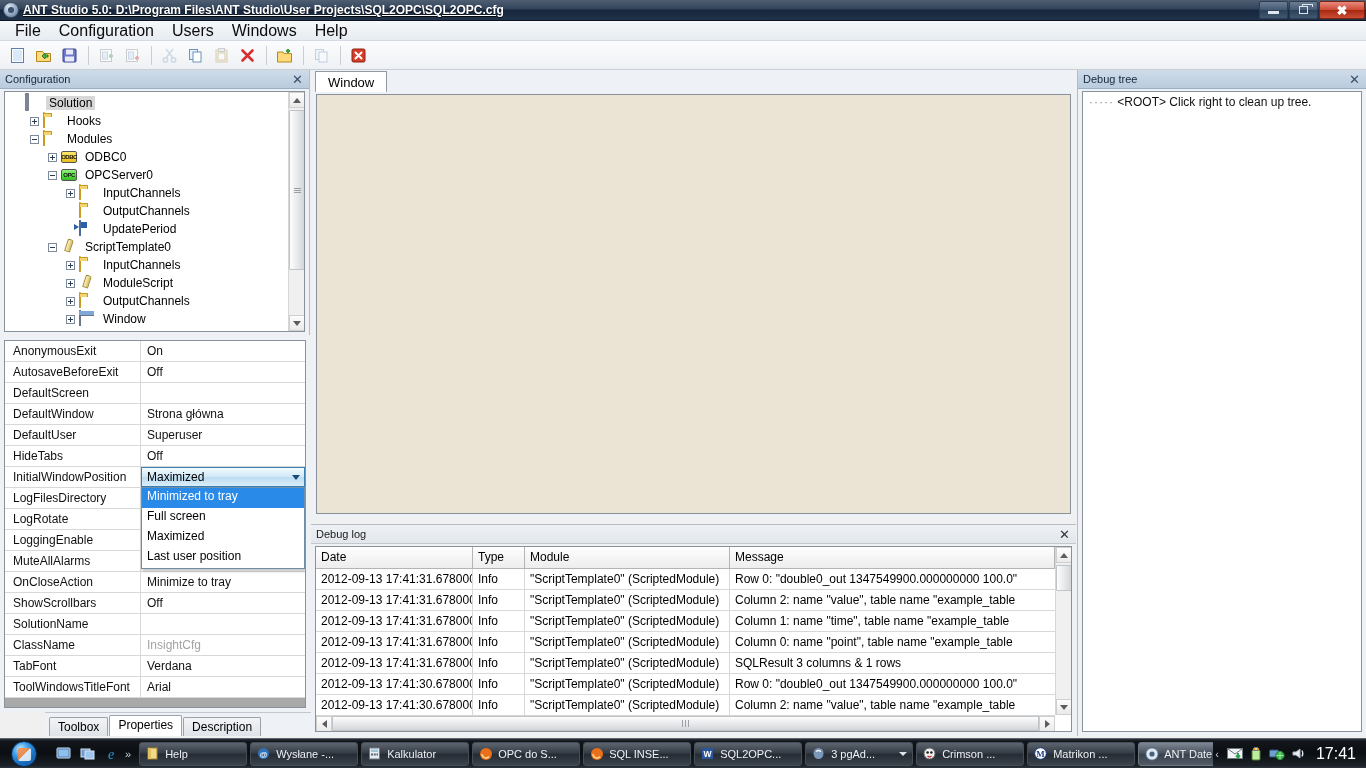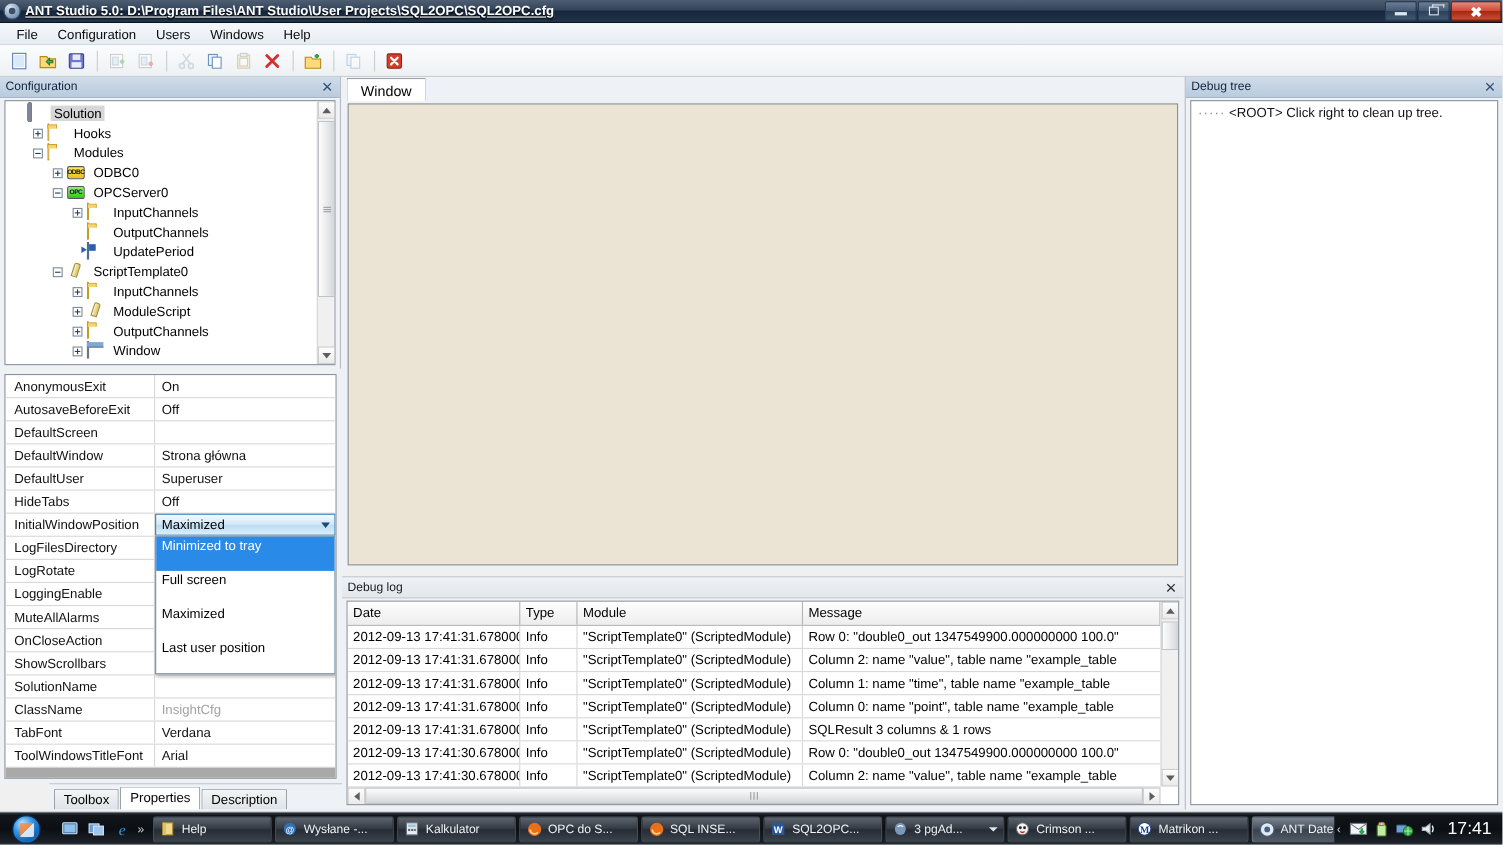--- a/index.html
+++ b/index.html
@@ -54,21 +54,21 @@
                     border:1px solid #dde6ef; border-bottom:none; }
   .wb-x { font-size: 13px; font-weight: bold; color: #fff; line-height: 1; }
 
   
   .menubar {
     position: absolute; left: 0; top: 21px; width: 1366px; height: 20px;
     background: linear-gradient(to bottom, #f6f8fa, #e6ecf2);
     border-bottom: 1px solid #d3dae1;
     display: flex; align-items: center; padding-left: 6px;
   }
-  .menu-item { padding: 2px 9px; font-size: 12px; color: #0b0b0b; cursor: default; }
+  .menu-item { padding: 2px 9px; font-size: 16px; color: #0b0b0b; cursor: default; }
 
   
   .toolbar {
     position: absolute; left: 0; top: 41px; width: 1366px; height: 29px;
     background: linear-gradient(to bottom, #fbfcfd, #eef1f4);
     border-bottom: 1px solid #c9ced4;
     display: flex; align-items: center; padding-left: 5px;
   }
   .tb-btn {
     width: 24px; height: 23px; margin-right: 2px;
@@ -209,21 +209,21 @@
   }
   .combo-arrow {
     position: absolute; right: 4px; top: 7px;
     width:0;height:0;border-left:4px solid transparent;border-right:4px solid transparent;border-top:5px solid #1b4a73;
   }
   .combo-list {
     position: absolute; left: 0; top: 20px; right: 0;
     background: #fff; border: 1px solid #6d8fa8; z-index: 40;
     box-shadow: 1px 2px 3px rgba(0,0,0,.25);
   }
-  .combo-opt { height: 31px; padding: 0 0 0 5px; font-size: 12px; line-height: 16px; color: #000; }
+  .combo-opt { height: 20px; padding: 0 0 0 5px; font-size: 12px; line-height: 16px; color: #000; }
   .combo-opt.sel { background: #2a8ae8; color: #fff; }
 
   
   .bottom-tabs {
     position: absolute; left: 0; top: 712px; width: 310px; height: 24px;
     background: #eef1f5; display: flex; align-items: flex-end; padding-left: 4px;
     border-top: 1px solid #c3c8ce;
     margin-left: 45px;
   }
   .btab {

